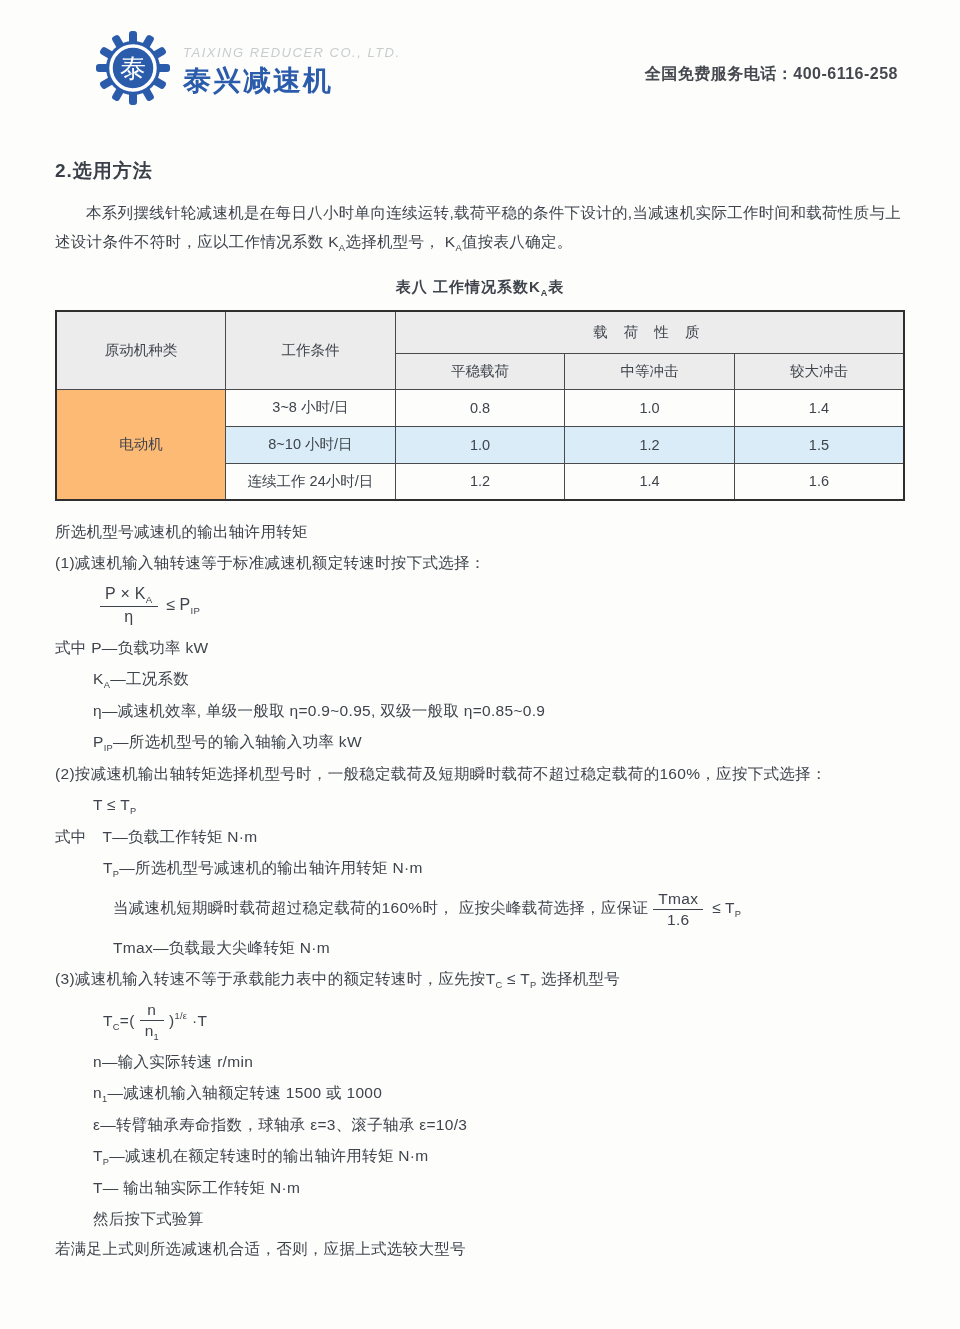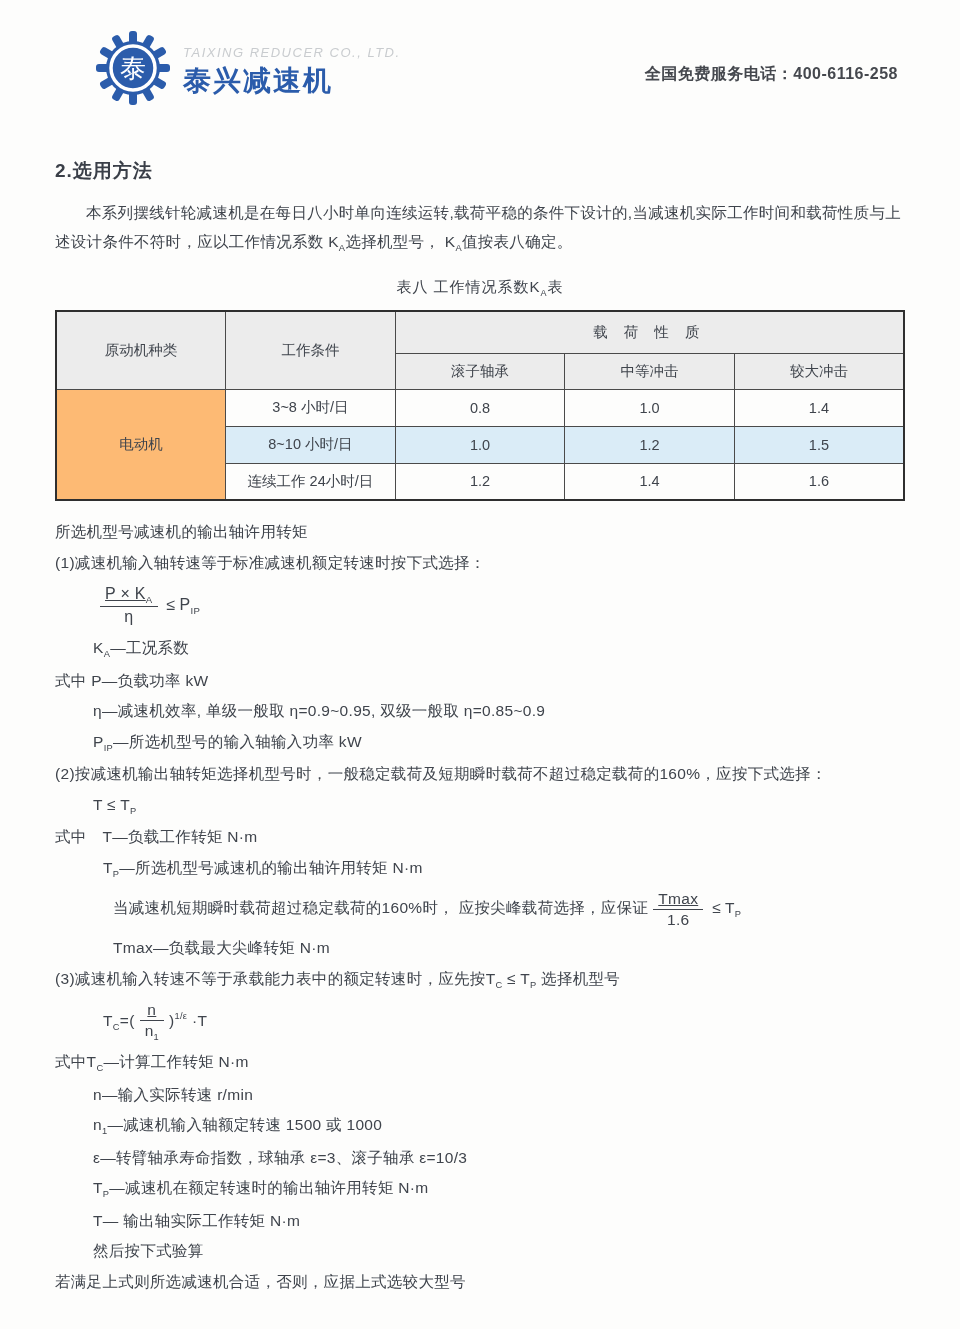--- a/index.html
+++ b/index.html
@@ -15,21 +15,21 @@
   .logo-block { display:flex; align-items:center; }
   .logo-gear { width:76px; height:76px; flex:0 0 auto; }
   .logo-text { margin-left:12px; }
   .logo-en { color:#c9cccf; font-style:italic; font-size:13px; letter-spacing:1.5px; margin-top:8px; }
   .logo-cn { color:#2b5cab; font-size:28px; font-weight:bold; letter-spacing:2px; margin-top:2px; }
   .phone { margin-top:34px; font-size:16px; font-weight:bold; color:#45484e; letter-spacing:0.5px; }
   
   .main { padding:0 55px; }
   .section-title { margin-top:52px; font-size:19px; font-weight:600; color:#3a3f48; letter-spacing:1px; }
   .intro { margin-top:14px; font-size:15.5px; line-height:1.9; text-indent:2em; letter-spacing:0.3px; }
-  .table-caption { text-align:center; font-size:15px; margin:20px 0 12px; letter-spacing:1px; }
+  .table-caption { text-align:center; font-size:15px; margin:20px 0 12px; letter-spacing:1px;font-weight:bold; }
   
   table.ka { width:100%; border-collapse:collapse; border:2px solid #2f2f2f; table-layout:fixed; }
   table.ka th, table.ka td {
     border:1px solid #4a4a4a; text-align:center; vertical-align:middle;
     font-size:14.5px; font-weight:normal; color:#3f444c; padding:0;
   }
   table.ka .h1 { height:42px; }
   table.ka .h2 { height:36px; }
   table.ka .br { height:37px; }
   .cell-hdr { background:#ececec; }
@@ -41,21 +41,21 @@
   
   .body-lines { margin-top:20px; font-size:15.5px; letter-spacing:0.3px; }
   .line { margin:8px 0; line-height:1.45; }
   .ind0 { margin-left:0; }
   .ind1 { margin-left:38px; }
   .ind2 { margin-left:48px; }
   .ind3 { margin-left:58px; }
   sub { font-size:0.6em; }
   sup.expo { font-size:0.6em; }
   .frac { display:inline-block; text-align:center; vertical-align:middle; margin:0 5px; line-height:1.25; }
-  .frac .num { display:block; padding:0 5px;text-decoration:underline; }
+  .frac .num { display:block; padding:0 5px; }
   .frac .den { display:block; border-top:1.5px solid #3f444c; padding:0 5px; }
   .formula-block { margin:10px 0 10px 40px; font-size:16px; }
   .rel { margin:0 4px; }
 </style>
 </head>
 <body>
 
 <div class="page">
 
   <div class="hdr-bar">
@@ -105,21 +105,21 @@
           <col style="width:20%">
           <col style="width:20%">
         </colgroup>
       <tbody>
         <tr class="h1">
           <th class="cell-hdr" rowspan="2">原动机种类</th>
           <th class="cell-hdr" rowspan="2">工作条件</th>
           <th class="cell-hdr load-hdr" colspan="3">载 荷 性 质</th>
         </tr>
         <tr class="h2">
-          <th class="cell-hdr">滚子轴承</th>
+          <th class="cell-hdr">平稳载荷</th>
           <th class="cell-hdr">中等冲击</th>
           <th class="cell-hdr">较大冲击</th>
         </tr>
         <tr class="br row-white">
           <td class="motor-cell" rowspan="3">电动机</td>
           <td>3~8 小时/日</td>
           <td>0.8</td>
           <td>1.0</td>
           <td>1.4</td>
         </tr>
@@ -140,41 +140,40 @@
 
     <div class="body-lines">
 
       <div class="line ind0"><span>所选机型号减速机的输出轴许用转矩</span></div>
       <div class="line ind0"><span>(1)减速机输入轴转速等于标准减速机额定转速时按下式选择：</span></div>
 
       <div class="formula-block">
         <span class="frac"><span class="num"><span>P × K</span><sub>A</sub></span><span class="den">η</span></span><span class="rel">≤</span><span><span>P</span><sub>IP</sub></span>
       </div>
 
+      <div class="line ind0"><span>式中 P—负载功率 kW</span></div>
       <div class="line ind1"><span>K</span><sub>A</sub><span>—工况系数</span></div>
-      <div class="line ind0"><span>式中 P—负载功率 kW</span></div>
       <div class="line ind1"><span>η—减速机效率, 单级一般取 η=0.9~0.95, 双级一般取 η=0.85~0.9</span></div>
       <div class="line ind1"><span>P</span><sub>IP</sub><span>—所选机型号的输入轴输入功率 kW</span></div>
       <div class="line ind0"><span>(2)按减速机输出轴转矩选择机型号时，一般稳定载荷及短期瞬时载荷不超过稳定载荷的160%，应按下式选择：</span></div>
       <div class="line ind1"><span>T ≤ T</span><sub>P</sub></div>
       <div class="line ind0"><span>式中　T—负载工作转矩 N·m</span></div>
       <div class="line ind2"><span>T</span><sub>P</sub><span>—所选机型号减速机的输出轴许用转矩 N·m</span></div>
 
       <div class="line ind3">
         <span>当减速机短期瞬时载荷超过稳定载荷的160%时， 应按尖峰载荷选择，应保证</span><span class="frac"><span class="num">Tmax</span><span class="den">1.6</span></span><span class="rel">≤</span><span><span>T</span><sub>P</sub></span>
       </div>
 
       <div class="line ind3"><span>Tmax—负载最大尖峰转矩 N·m</span></div>
       <div class="line ind0"><span>(3)减速机输入转速不等于承载能力表中的额定转速时，应先按T</span><sub>C</sub><span> ≤ T</span><sub>P</sub><span> 选择机型号</span></div>
 
       <div class="line ind2">
         <span><span>T</span><sub>C</sub><span>=(</span></span><span class="frac"><span class="num">n</span><span class="den"><span>n</span><sub>1</sub></span></span><span>)</span><sup class="expo">1/ε</sup><span> ·T</span>
       </div>
 
-      <div class="line ind0"><span>式中T</span><sub>C</sub><span>—计算工作转矩 N·m</span></div>
       <div class="line ind1"><span>n—输入实际转速 r/min</span></div>
       <div class="line ind1"><span>n</span><sub>1</sub><span>—减速机输入轴额定转速 1500 或 1000</span></div>
       <div class="line ind1"><span>ε—转臂轴承寿命指数，球轴承 ε=3、滚子轴承 ε=10/3</span></div>
       <div class="line ind1"><span>T</span><sub>P</sub><span>—减速机在额定转速时的输出轴许用转矩 N·m</span></div>
       <div class="line ind1"><span>T— 输出轴实际工作转矩 N·m</span></div>
       <div class="line ind1"><span>然后按下式验算</span></div>
       <div class="line ind0"><span>若满足上式则所选减速机合适，否则，应据上式选较大型号</span></div>
 
     </div>
   </div>

